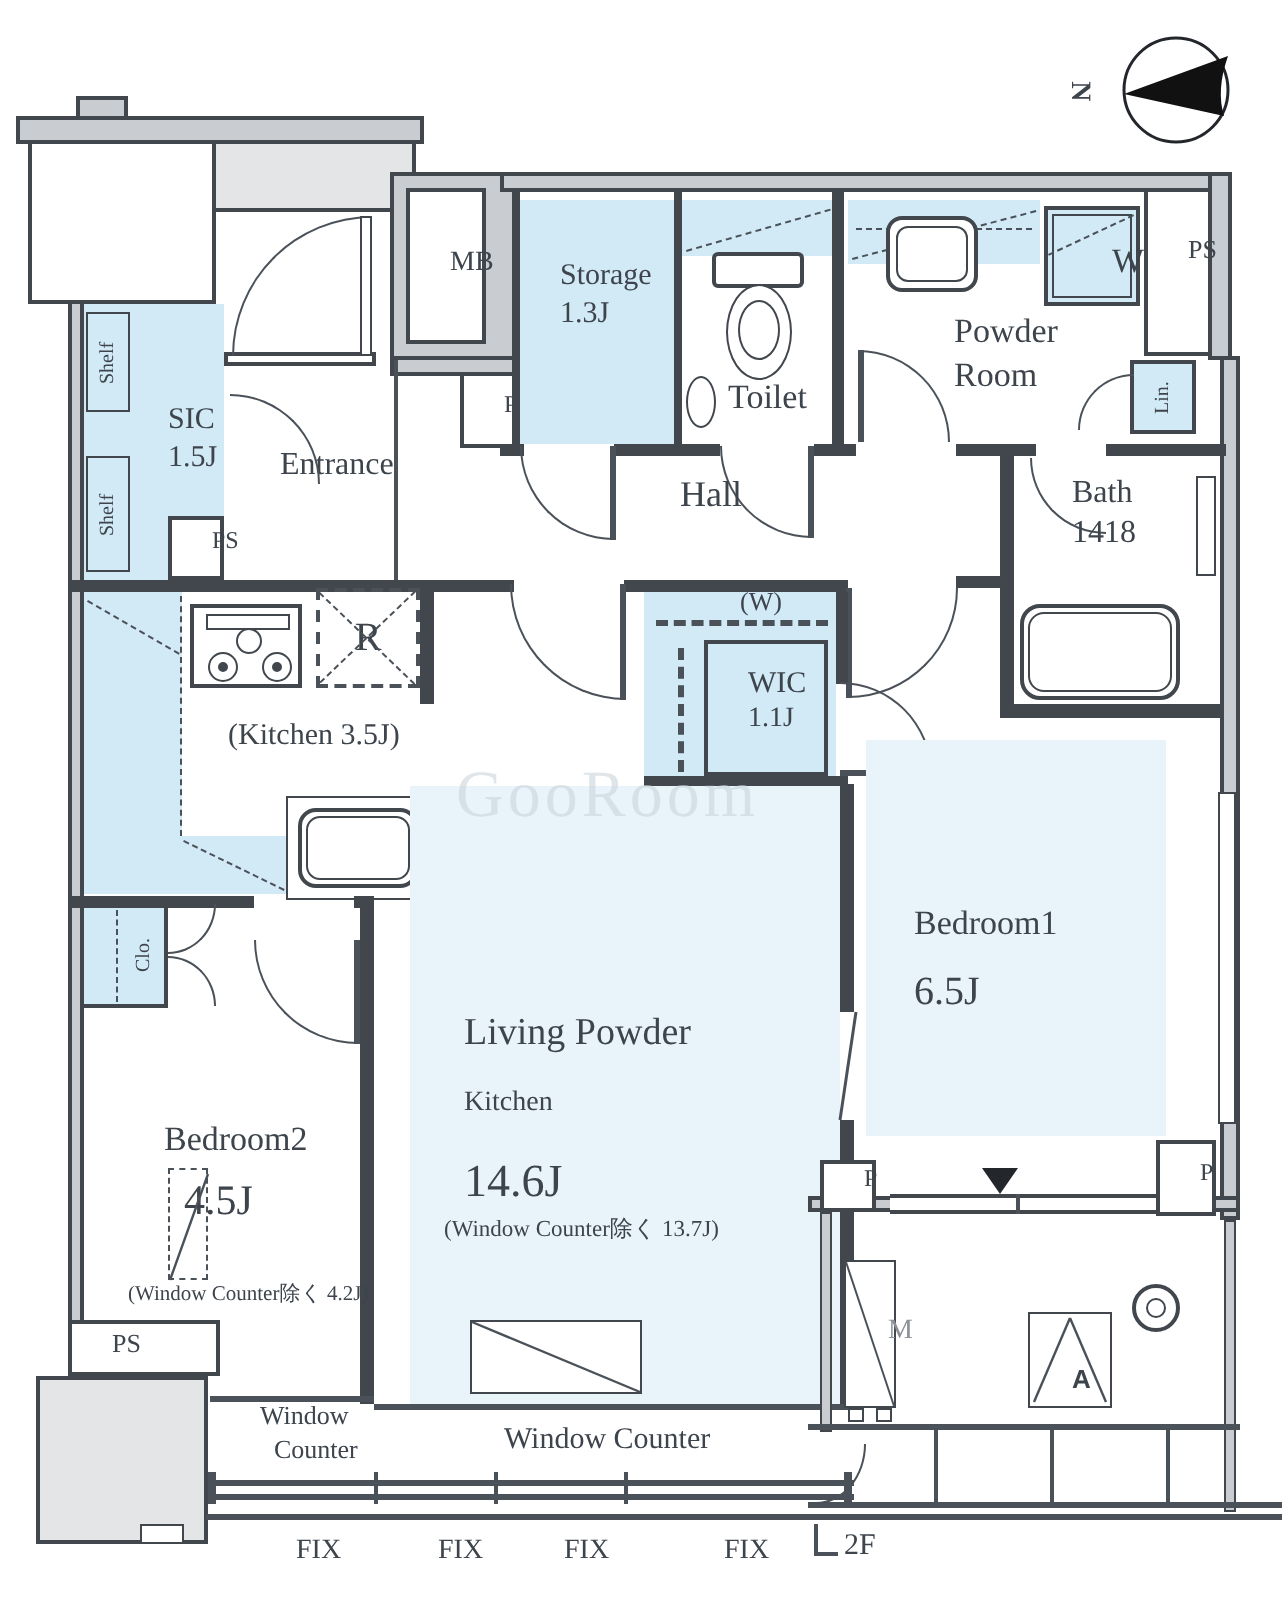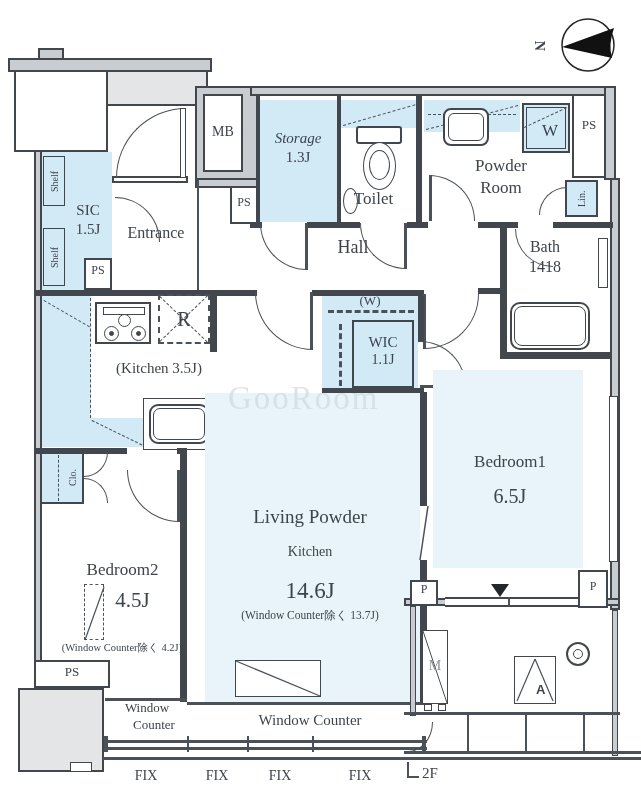--- a/index.html
+++ b/index.html
@@ -11,21 +11,21 @@
   
   .iw{position:absolute;background:#41474d;}
   
   .bx{position:absolute;background:#fff;border:2px solid #41474d;box-sizing:border-box;}
   
   .bxb{position:absolute;background:#d2e9f6;border:2px solid #41474d;box-sizing:border-box;}
   .blu{position:absolute;background:#d2e9f6;}
   .flr{position:absolute;background:#e9f3fa;}
   .gry{position:absolute;background:#e4e5e7;border:2px solid #41474d;box-sizing:border-box;}
   .t{position:absolute;white-space:nowrap;line-height:1.1;}
-  .tc{text-align:center;}
+  .tc{padding-left:22px;}
   .vert{display:flex;align-items:center;justify-content:center;
         writing-mode:vertical-rl;transform:rotate(180deg);}
   .arc{position:absolute;border:0px solid #4a5158;box-sizing:border-box;background:transparent;}
   .arc.tl{border-top-width:1.5px;border-left-width:1.5px;border-top-left-radius:100% 100%;}
   .arc.tr{border-top-width:1.5px;border-right-width:1.5px;border-top-right-radius:100% 100%;}
   .arc.bl{border-bottom-width:1.5px;border-left-width:1.5px;border-bottom-left-radius:100% 100%;}
   .arc.br{border-bottom-width:1.5px;border-right-width:1.5px;border-bottom-right-radius:100% 100%;}
   .dash{position:absolute;border-top:1.5px dashed #4a5158;transform-origin:0 0;}
   .dashb{position:absolute;border-top:3px dashed #4a5158;transform-origin:0 0;}
   .vl{position:absolute;background:#4a5158;width:2px;}
@@ -78,21 +78,21 @@
   <div class="bx" style="left:112px;top:176px;width:76px;height:7px;"></div>
   <div class="arc tl" style="left:116px;top:108px;width:70px;height:70px;"></div>
   <div class="bx" style="left:180px;top:108px;width:6px;height:70px;border-width:1.5px;"></div>
 
   <div class="arc tr" style="left:115px;top:197px;width:45px;height:45px;"></div>
 
   <div class="vl" style="left:197px;top:180px;height:110px;"></div>
 
   <div class="iw" style="left:256px;top:94px;width:4px;height:130px;"></div>
   <div class="blu" style="left:260px;top:100px;width:77px;height:122px;"></div>
-  <div class="t tc" style="left:258px;top:130px;width:80px;font-size:15px;font-style:italic;">Storage</div>
+  <div class="t tc" style="left:258px;top:130px;width:80px;font-size:15px;">Storage</div>
   <div class="t tc" style="left:258px;top:149px;width:80px;font-size:15px;">1.3J</div>
   <div class="iw" style="left:337px;top:94px;width:4px;height:130px;"></div>
 
   <div class="blu" style="left:341px;top:100px;width:75px;height:28px;"></div>
   <div class="dash" style="left:343px;top:125px;width:75px;transform:rotate(-16deg);"></div>
   <div class="bx" style="left:356px;top:126px;width:46px;height:18px;border-radius:3px;"></div>
   <div class="bx" style="left:363px;top:142px;width:33px;height:48px;border-radius:50%;border-width:1.5px;"></div>
   <div class="bx" style="left:369px;top:150px;width:21px;height:30px;border-radius:50%;border-width:1.2px;"></div>
   <div class="bx" style="left:343px;top:188px;width:15px;height:26px;border-radius:50%;border-width:1.5px;"></div>
   <div class="t tc" style="left:342px;top:190px;width:63px;font-size:17px;">Toilet</div>

